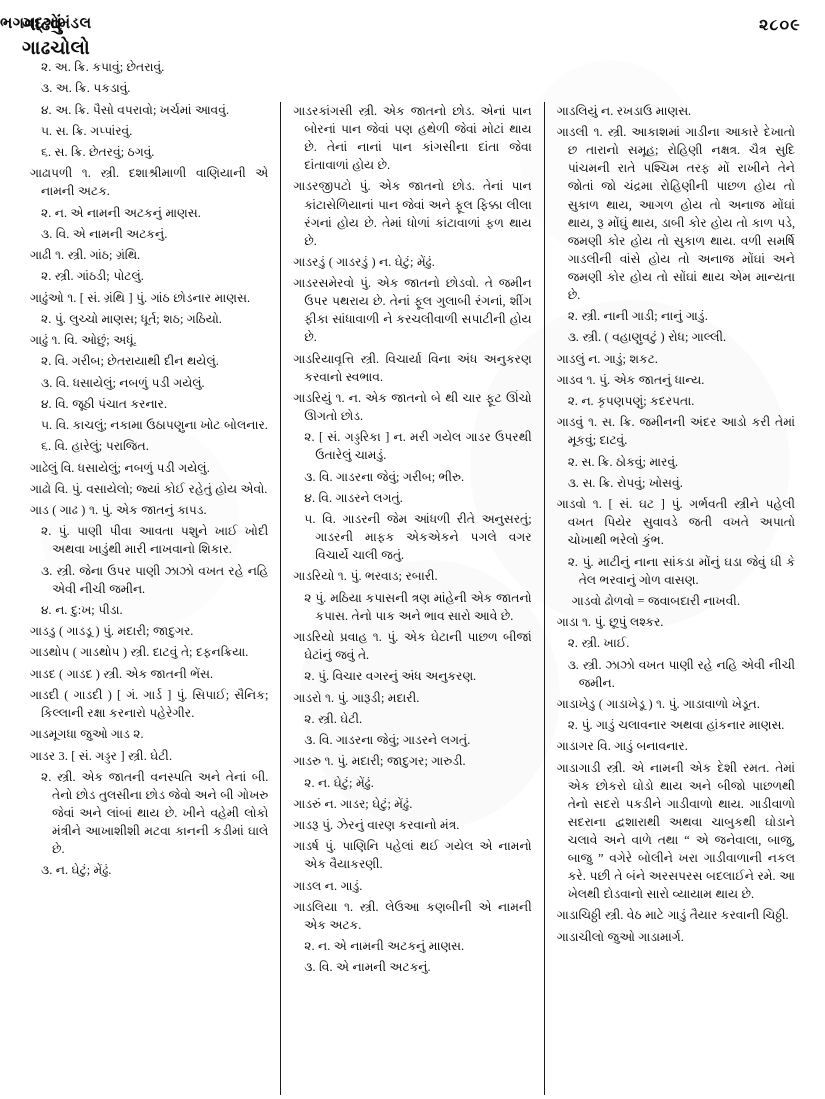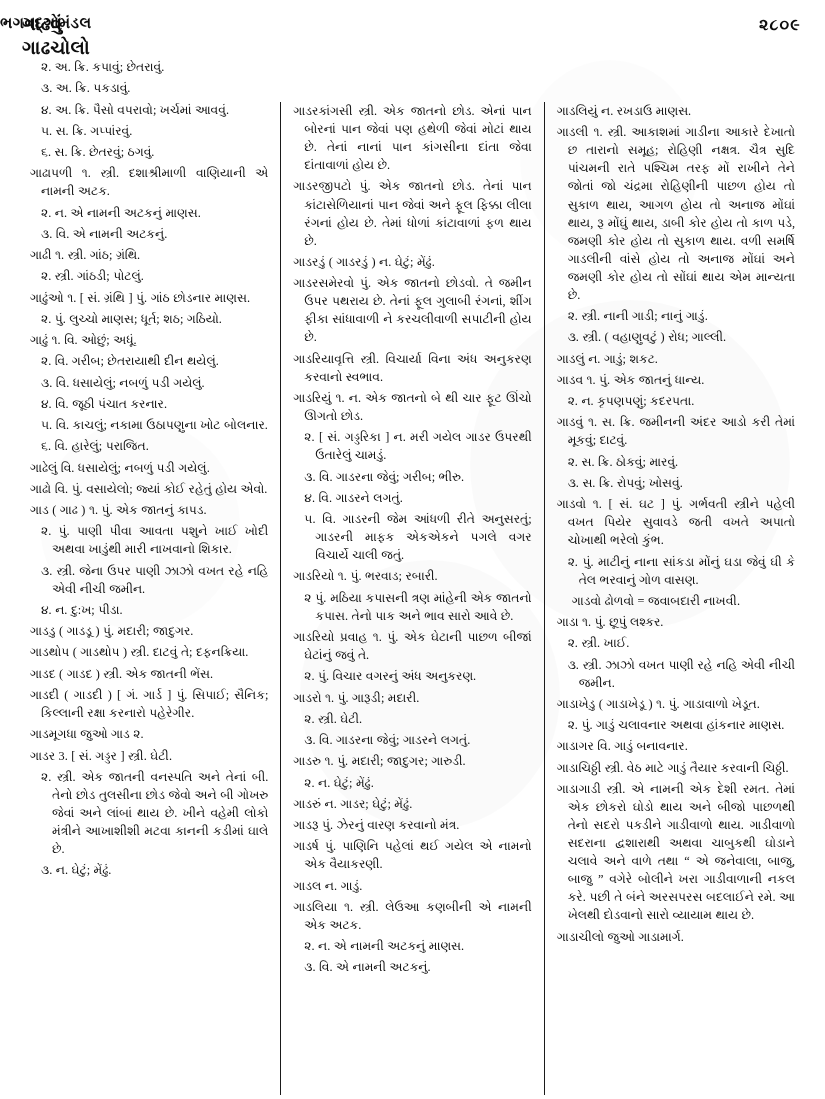--- a/index.html
+++ b/index.html
@@ -209,19 +209,19 @@
         <p class="entry sub hang">૩. સ. ક્રિ. રોપવું; ખોસવું.</p>
         <p class="entry hang">ગાડવો ૧. [ સં. ઘટ ] પું. ગર્ભવતી સ્ત્રીને પહેલી વખત પિયેર સુવાવડે જતી વખતે અપાતો ચોખાથી ભરેલો કુંભ.</p>
         <p class="entry sub hang">૨. પું. માટીનું નાના સાંકડા મોંનું ઘડા જેવું ઘી કે તેલ ભરવાનું ગોળ વાસણ.</p>
         <p class="entry idiom">ગાડવો ઢોળવો = જવાબદારી નાખવી.</p>
         <p class="entry hang">ગાડા ૧. પું. છૂપું લશ્કર.</p>
         <p class="entry sub hang">૨. સ્ત્રી. ખાઈ.</p>
         <p class="entry sub hang">૩. સ્ત્રી. ઝાઝો વખત પાણી રહે નહિ એવી નીચી જમીન.</p>
         <p class="entry hang">ગાડાખેડુ ( ગાડાખેડૂ ) ૧. પું. ગાડાવાળો ખેડૂત.</p>
         <p class="entry sub hang">૨. પું. ગાડું ચલાવનાર અથવા હાંકનાર માણસ.</p>
         <p class="entry hang">ગાડાગર વિ. ગાડું બનાવનાર.</p>
+        <p class="entry hang">ગાડાગાડી સ્ત્રી. એ નામની એક દેશી રમત. તેમાં એક છોકરો ઘોડો થાય અને બીજો પાછળથી તેનો સદરો પકડીને ગાડીવાળો થાય. ગાડીવાળો સદરાના દ્વશારાથી અથવા ચાબુકથી ઘોડાને ચલાવે અને વાળે તથા “ એ જનેવાલા, બાજુ, બાજુ ” વગેરે બોલીને ખરા ગાડીવાળાની નકલ કરે. પછી તે બંને અરસપરસ બદલાઈને રમે. આ ખેલથી દોડવાનો સારો વ્યાયામ થાય છે.</p>
         <p class="entry hang">ગાડાચિઠ્ઠી સ્ત્રી. વેઠ માટે ગાડું તૈયાર કરવાની ચિઠ્ઠી.</p>
-        <p class="entry hang">ગાડાગાડી સ્ત્રી. એ નામની એક દેશી રમત. તેમાં એક છોકરો ઘોડો થાય અને બીજો પાછળથી તેનો સદરો પકડીને ગાડીવાળો થાય. ગાડીવાળો સદરાના દ્વશારાથી અથવા ચાબુકથી ઘોડાને ચલાવે અને વાળે તથા “ એ જનેવાલા, બાજુ, બાજુ ” વગેરે બોલીને ખરા ગાડીવાળાની નકલ કરે. પછી તે બંને અરસપરસ બદલાઈને રમે. આ ખેલથી દોડવાનો સારો વ્યાયામ થાય છે.</p>
         <p class="entry hang">ગાડાચીલો જુઓ ગાડામાર્ગ.</p>
       </div>
   </div>
 
 </div>
 
 </body></html>

